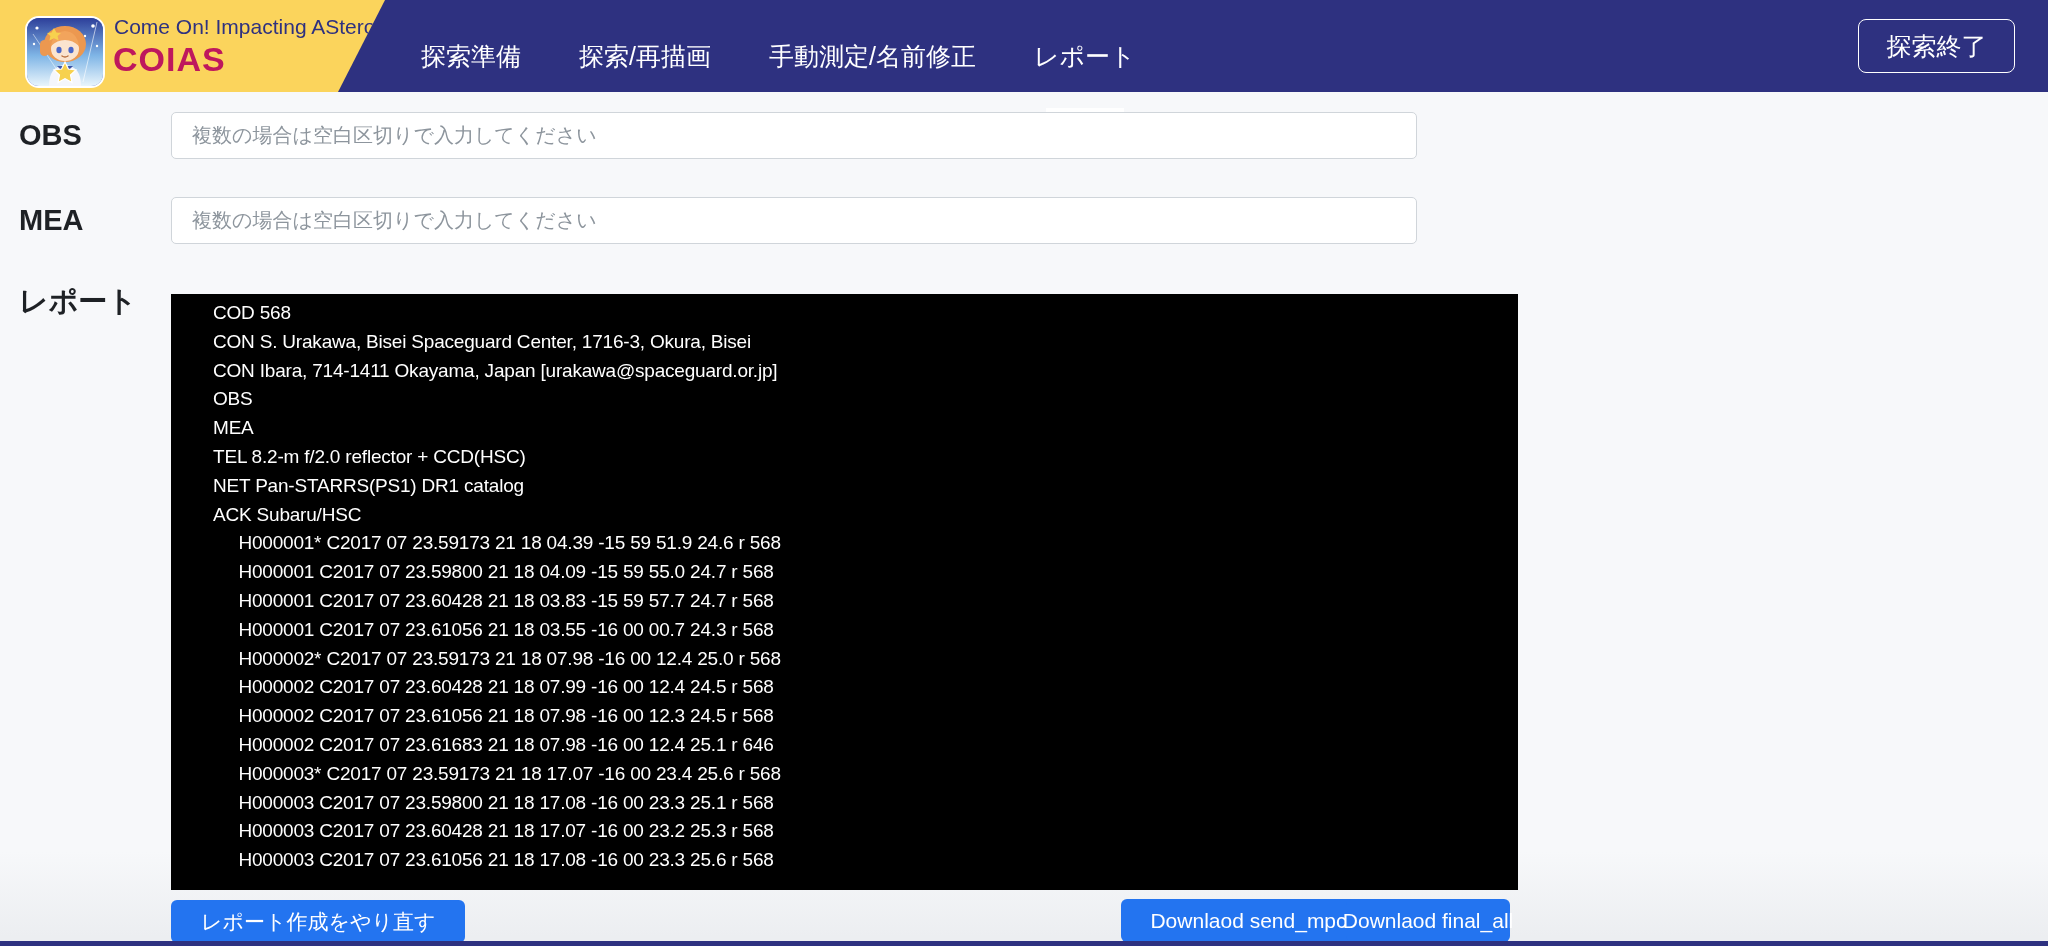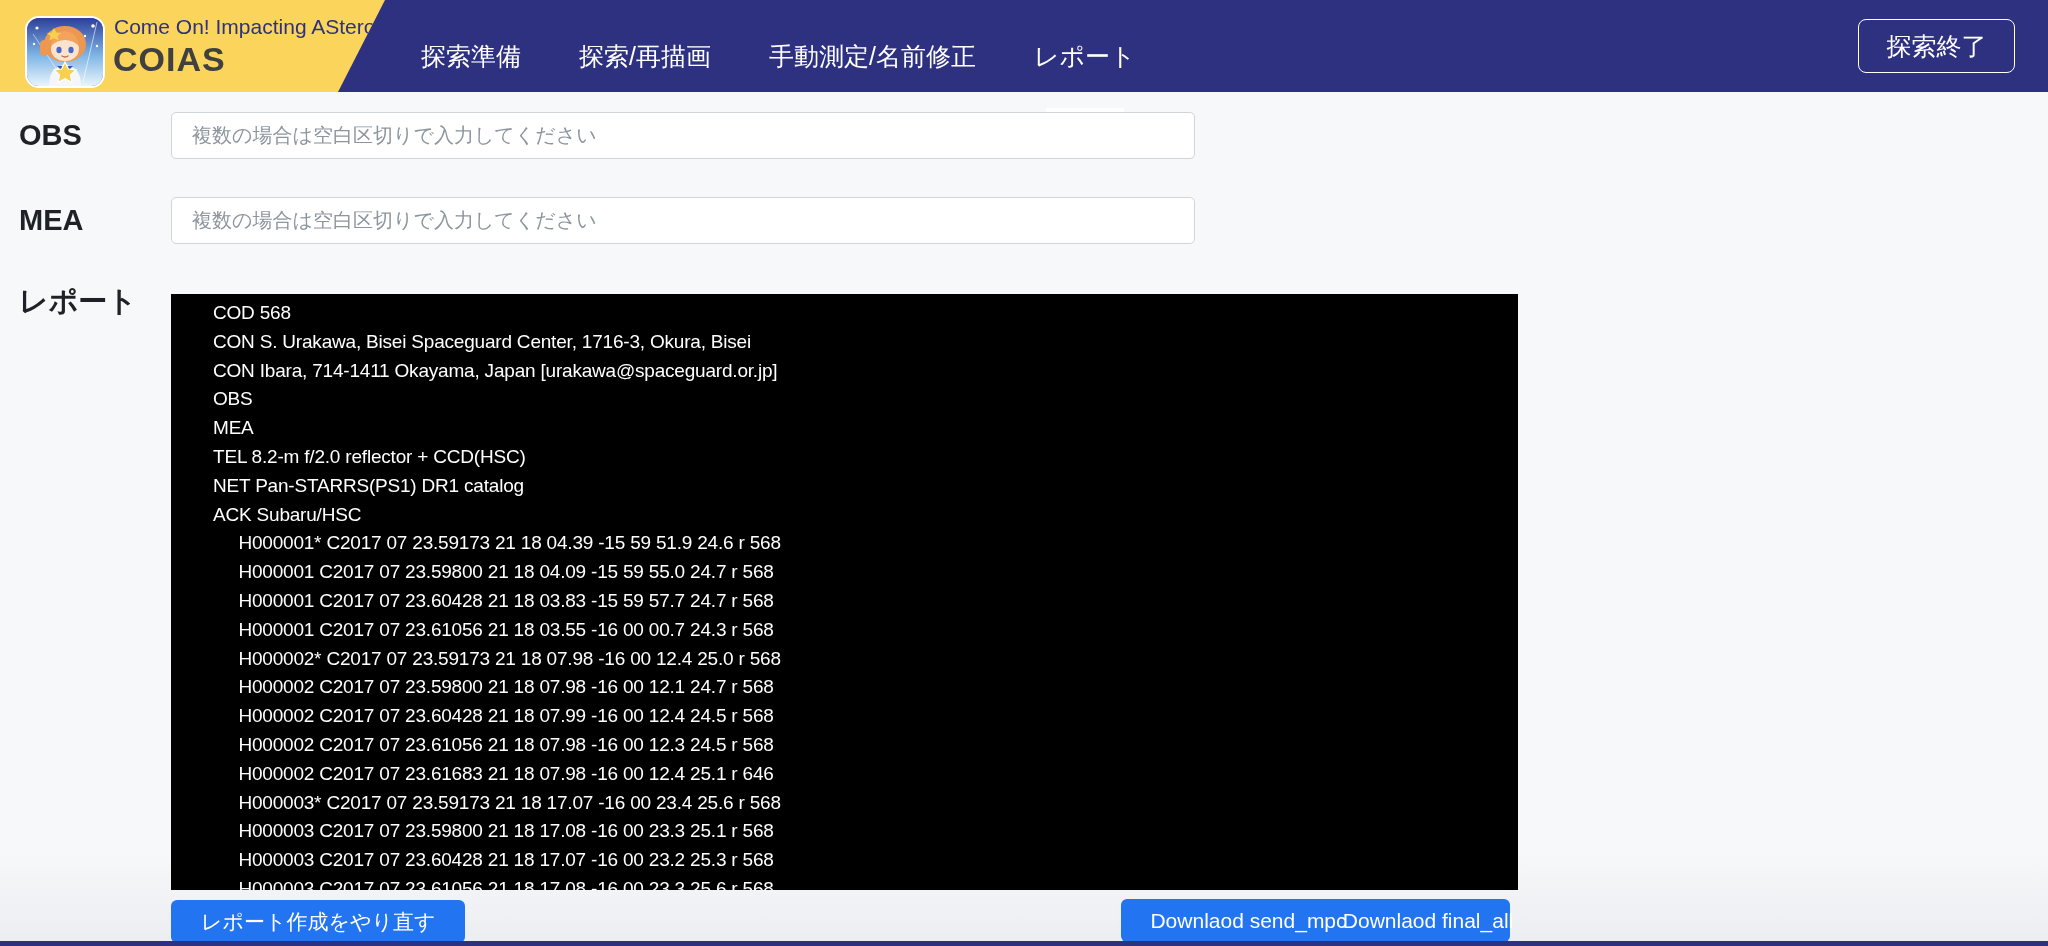--- a/index.html
+++ b/index.html
@@ -19,21 +19,21 @@
   .logo-box{
     position:absolute;left:25px;top:16px;width:80px;height:72px;
     border:2px solid #ffffff;border-radius:14px;overflow:hidden;background:#4a66c8;
     box-sizing:border-box;
   }
   .brand-sub{
     position:absolute;left:114px;top:15px;font-size:21px;color:#2e3180;
     font-weight:500;white-space:nowrap;
   }
   .brand-title{
-    position:absolute;left:113px;top:40px;font-size:34px;color:#404040;
+    position:absolute;left:113px;top:40px;font-size:34px;color:#be185d;
     font-weight:700;letter-spacing:1px;white-space:nowrap;
   }
   .tabs{
     position:absolute;left:421px;top:0;height:112px;display:flex;gap:58px;
     align-items:stretch;
   }
   .tab{
     position:relative;display:flex;align-items:center;height:100%;
     color:#ffffff;font-size:25px;font-weight:500;cursor:pointer;white-space:nowrap;
   }
@@ -48,21 +48,21 @@
   }
   
   .field-label{
     position:absolute;left:19px;font-size:29px;font-weight:600;color:#1e2125;
     display:flex;align-items:center;height:47px;white-space:nowrap;
   }
   .lbl-obs{top:112px;}
   .lbl-mea{top:197px;}
   .lbl-report{top:282px;height:40px;}
   .text-input{
-    position:absolute;left:171px;width:1024px;height:47px;box-sizing:border-box;
+    position:absolute;left:171px;width:1246px;height:47px;box-sizing:border-box;
     background:#ffffff;border:1px solid #d0d5da;border-radius:5px;
     padding:0 20px;font-size:20px;color:#333;font-family:inherit;outline:none;
   }
   .text-input::placeholder{color:#8d959d;}
   .in-obs{top:112px;}
   .in-mea{top:197px;}
   
   .report-box{
     position:absolute;left:171px;top:282px;width:1347px;height:596px;
     background:#000000;color:#ffffff;overflow:hidden;
@@ -147,21 +147,20 @@
       <div class="report-line">OBS</div>
       <div class="report-line">MEA</div>
       <div class="report-line">TEL 8.2-m f/2.0 reflector + CCD(HSC)</div>
       <div class="report-line">NET Pan-STARRS(PS1) DR1 catalog</div>
       <div class="report-line">ACK Subaru/HSC</div>
       <div class="report-line">     H000001* C2017 07 23.59173 21 18 04.39 -15 59 51.9 24.6 r 568</div>
       <div class="report-line">     H000001 C2017 07 23.59800 21 18 04.09 -15 59 55.0 24.7 r 568</div>
       <div class="report-line">     H000001 C2017 07 23.60428 21 18 03.83 -15 59 57.7 24.7 r 568</div>
       <div class="report-line">     H000001 C2017 07 23.61056 21 18 03.55 -16 00 00.7 24.3 r 568</div>
       <div class="report-line">     H000002* C2017 07 23.59173 21 18 07.98 -16 00 12.4 25.0 r 568</div>
-      <div class="report-line">     H000002 C2017 07 23.59800 21 18 07.98 -16 00 12.1 24.7 r 568</div>
       <div class="report-line">     H000002 C2017 07 23.60428 21 18 07.99 -16 00 12.4 24.5 r 568</div>
       <div class="report-line">     H000002 C2017 07 23.61056 21 18 07.98 -16 00 12.3 24.5 r 568</div>
       <div class="report-line">     H000002 C2017 07 23.61683 21 18 07.98 -16 00 12.4 25.1 r 646</div>
       <div class="report-line">     H000003* C2017 07 23.59173 21 18 17.07 -16 00 23.4 25.6 r 568</div>
       <div class="report-line">     H000003 C2017 07 23.59800 21 18 17.08 -16 00 23.3 25.1 r 568</div>
       <div class="report-line">     H000003 C2017 07 23.60428 21 18 17.07 -16 00 23.2 25.3 r 568</div>
       <div class="report-line">     H000003 C2017 07 23.61056 21 18 17.08 -16 00 23.3 25.6 r 568</div>
     </div>
 
   <button class="btn-blue btn-redo">レポート作成をやり直す</button>

